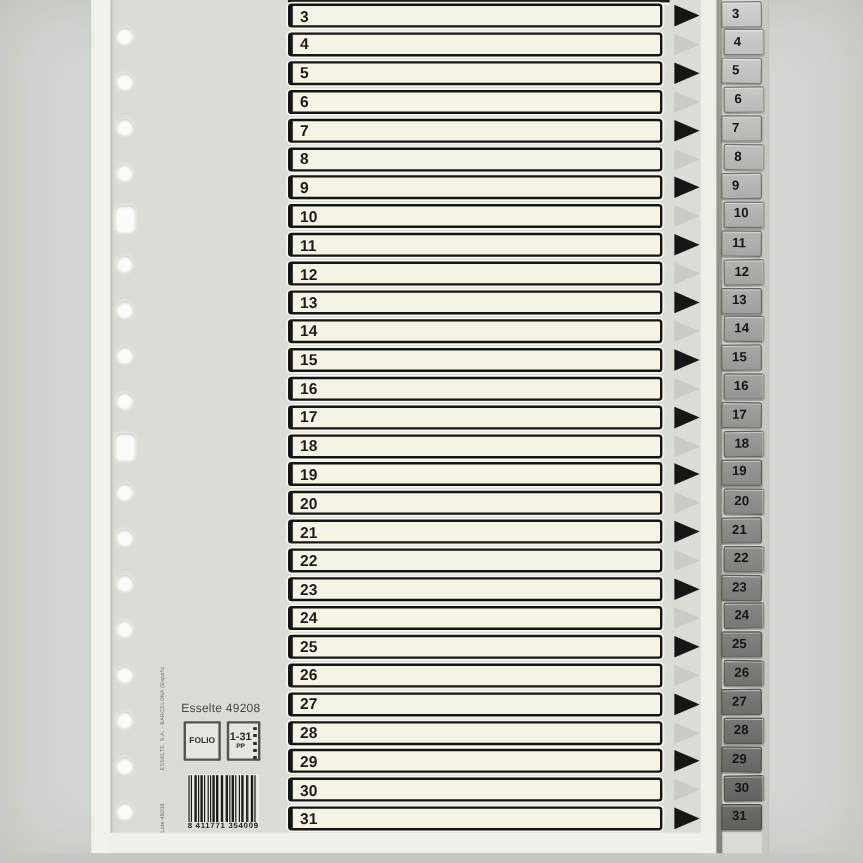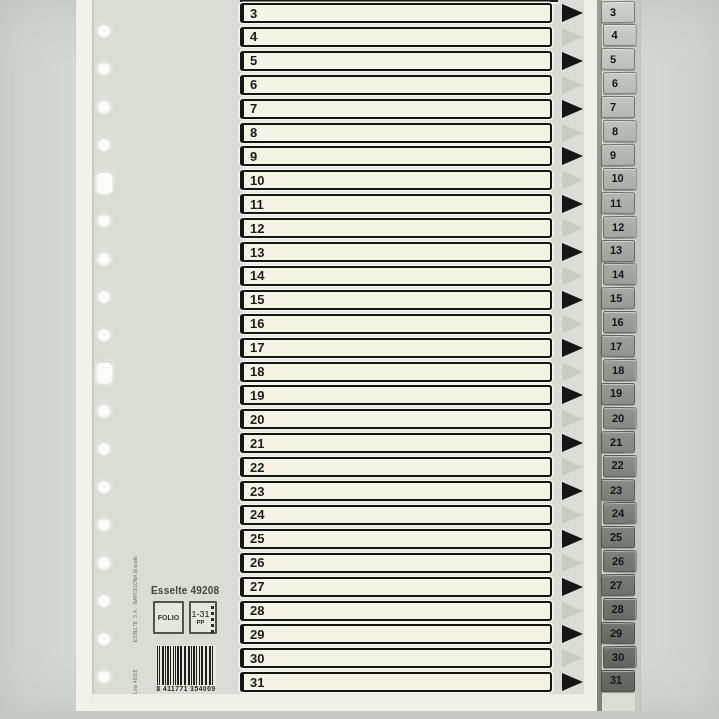--- a/index.html
+++ b/index.html
@@ -31,28 +31,28 @@
          background:linear-gradient(180deg,#9aa096,#7e847a);}
   .tab{position:absolute;left:601px;width:34px;height:22px;border-radius:2px;
          border:1px solid rgba(55,60,52,.55);display:flex;align-items:center;
          box-shadow:inset 0 1px 0 rgba(255,255,255,.45),0 1px 1px rgba(40,44,38,.4);}
   .tab span{font-size:11px;font-weight:bold;color:#161616;padding-left:8px;line-height:11px;}
   .tab-shadow{position:absolute;left:635px;top:0;width:6px;height:712px;background:#b4b8b0;opacity:.55;}
   
   .bottom-strip{position:absolute;left:90px;top:694px;width:506px;height:17px;background:#eff0e9;}
   .bottom-band{position:absolute;left:0;top:711px;width:719px;height:8px;background:#c5c9c3;}
   
-  .brand{position:absolute;left:151px;top:585px;width:95px;font-size:10px;font-weight:bold;
+  .brand{position:absolute;left:151px;top:585px;width:95px;font-size:10px;font-weight:normal;
          color:#444842;letter-spacing:.2px;}
   .spec-box{position:absolute;border:2px solid #50544c;background:#e4e7df;border-radius:1px;
          display:flex;flex-direction:column;align-items:center;justify-content:center;}
   .spec-folio{left:153px;top:601px;width:31px;height:33px;}
   .spec-folio span{font-size:7px;font-weight:bold;color:#2e322c;}
   .spec-range{left:189px;top:601px;width:28px;height:33px;padding-right:5px;}
-  .range-main{font-size:9px;font-weight:normal;color:#23271f;line-height:9px;}
+  .range-main{font-size:9px;font-weight:bold;color:#23271f;line-height:9px;}
   .range-sub{font-size:5.5px;font-weight:bold;color:#23271f;line-height:6px;}
   .perf-dots{position:absolute;right:1px;top:3px;width:3px;height:27px;
          background:repeating-linear-gradient(180deg,#2a2e26 0 2.5px,transparent 2.5px 6px);}
   .barcode{position:absolute;left:156px;top:645px;width:60px;height:41px;background:#e9ebe2;
          display:flex;align-items:stretch;padding:1px;}
   .barcode i{display:block;background:#1d1d1b;margin-right:1px;}
   .barcode-digits{position:absolute;left:152px;top:685px;width:68px;text-align:center;
          font-size:6.5px;color:#23231f;letter-spacing:.6px;font-weight:bold;}
   .micro{position:absolute;left:133px;writing-mode:vertical-rl;transform:rotate(180deg);
          font-size:4.5px;color:#70746c;letter-spacing:.2px;overflow:hidden;white-space:nowrap;}

